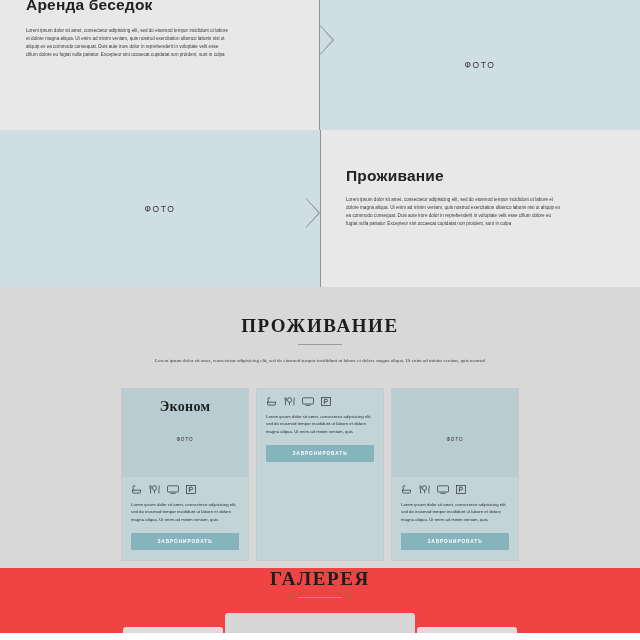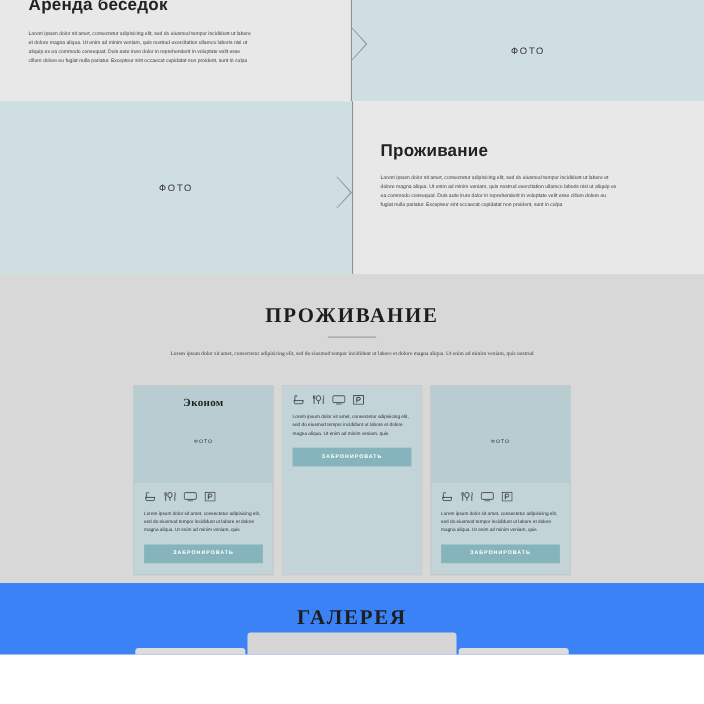--- a/index.html
+++ b/index.html
@@ -10,21 +10,21 @@
     overflow: hidden;
   }
   .page { position: relative; width: 640px; height: 640px; background: #fff; }
 
   
   .split {
     display: flex;
     width: 100%;
     position: relative;
   }
-  .split-a { height: 92px; }
+  .split-a { height: 130px; }
   .split-b { height: 157px; }
 
   .pane { position: relative; width: 50%; height: 100%; overflow: visible; }
   .pane-gray { background: #e8e8e8; }
   .pane-blue { background: #cfdee2; }
 
   .pane-text {
     padding: 0 22px 0 26px;
   }
   .split-a .pane-text { padding-top: 0; }
@@ -119,21 +119,21 @@
   .card-head {
     height: 88px;
     position: relative;
     background: #b8cdd1;
   }
   .card-title {
     padding-top: 10px;
     text-align: center;
     font-family: "Liberation Serif", serif;
     font-weight: bold;
-    font-size: 10px;
+    font-size: 14px;
     color: #1f1f1f;
     letter-spacing: .3px;
   }
   .card-photo {
     position: absolute;
     left: 0; right: 0; top: 48px;
     text-align: center;
     font-size: 4.6px;
     letter-spacing: 1px;
     color: #2c2c2c;
@@ -164,23 +164,22 @@
     color: #fff;
     font-size: 4.8px;
     letter-spacing: .9px;
     font-weight: bold;
     padding: 6px 0;
     cursor: pointer;
   }
 
   
   .gallery {
-    background: #3b82f6;
+    background: #ef4444;
     height: 65px;
-    padding-top: 21px;
     position: relative;
     overflow: hidden;
   }
   .gal-thumbs {
     position: absolute;
     left: 0; right: 0; bottom: -40px;
     display: flex;
     justify-content: center;
     align-items: flex-end;
     gap: 2px;

